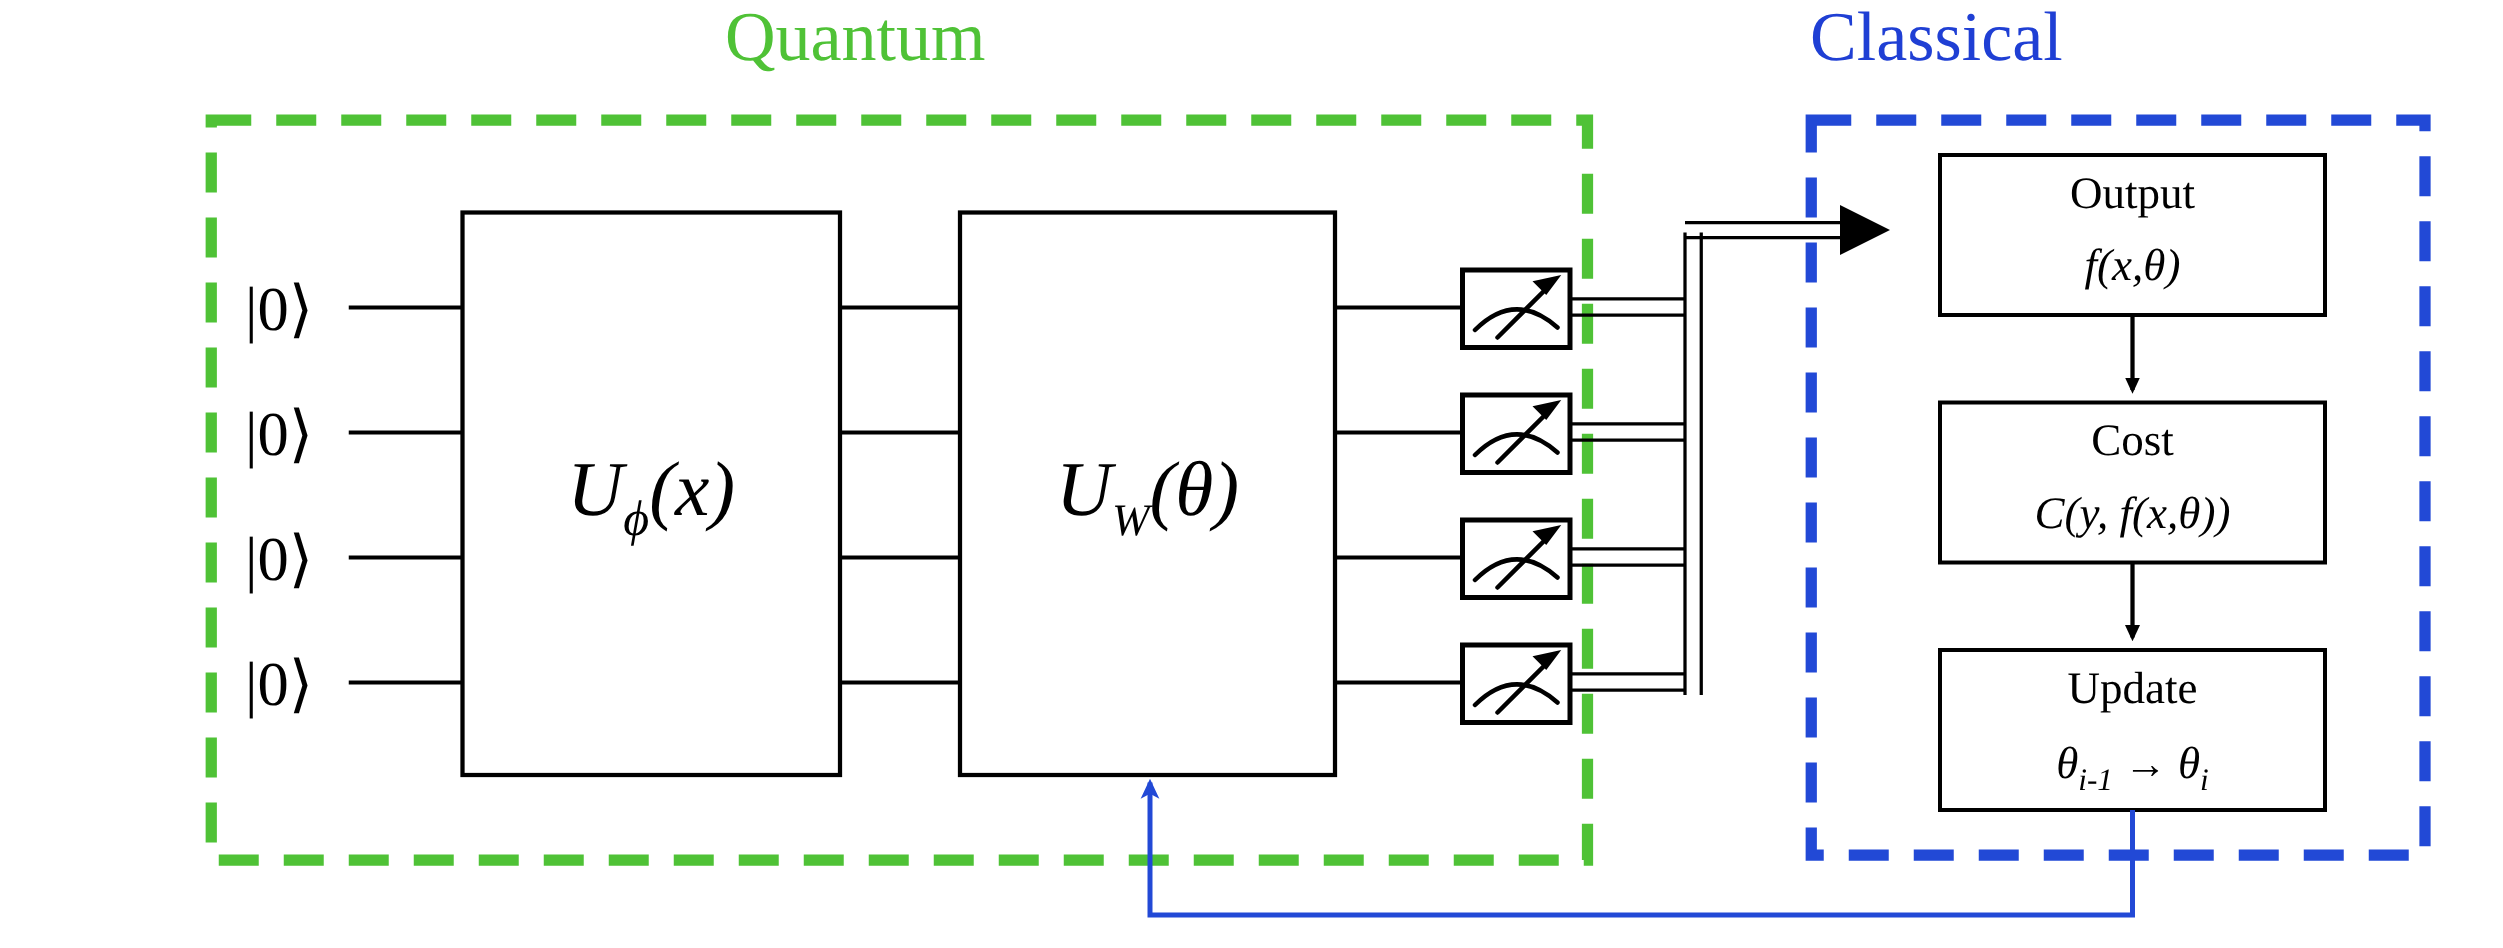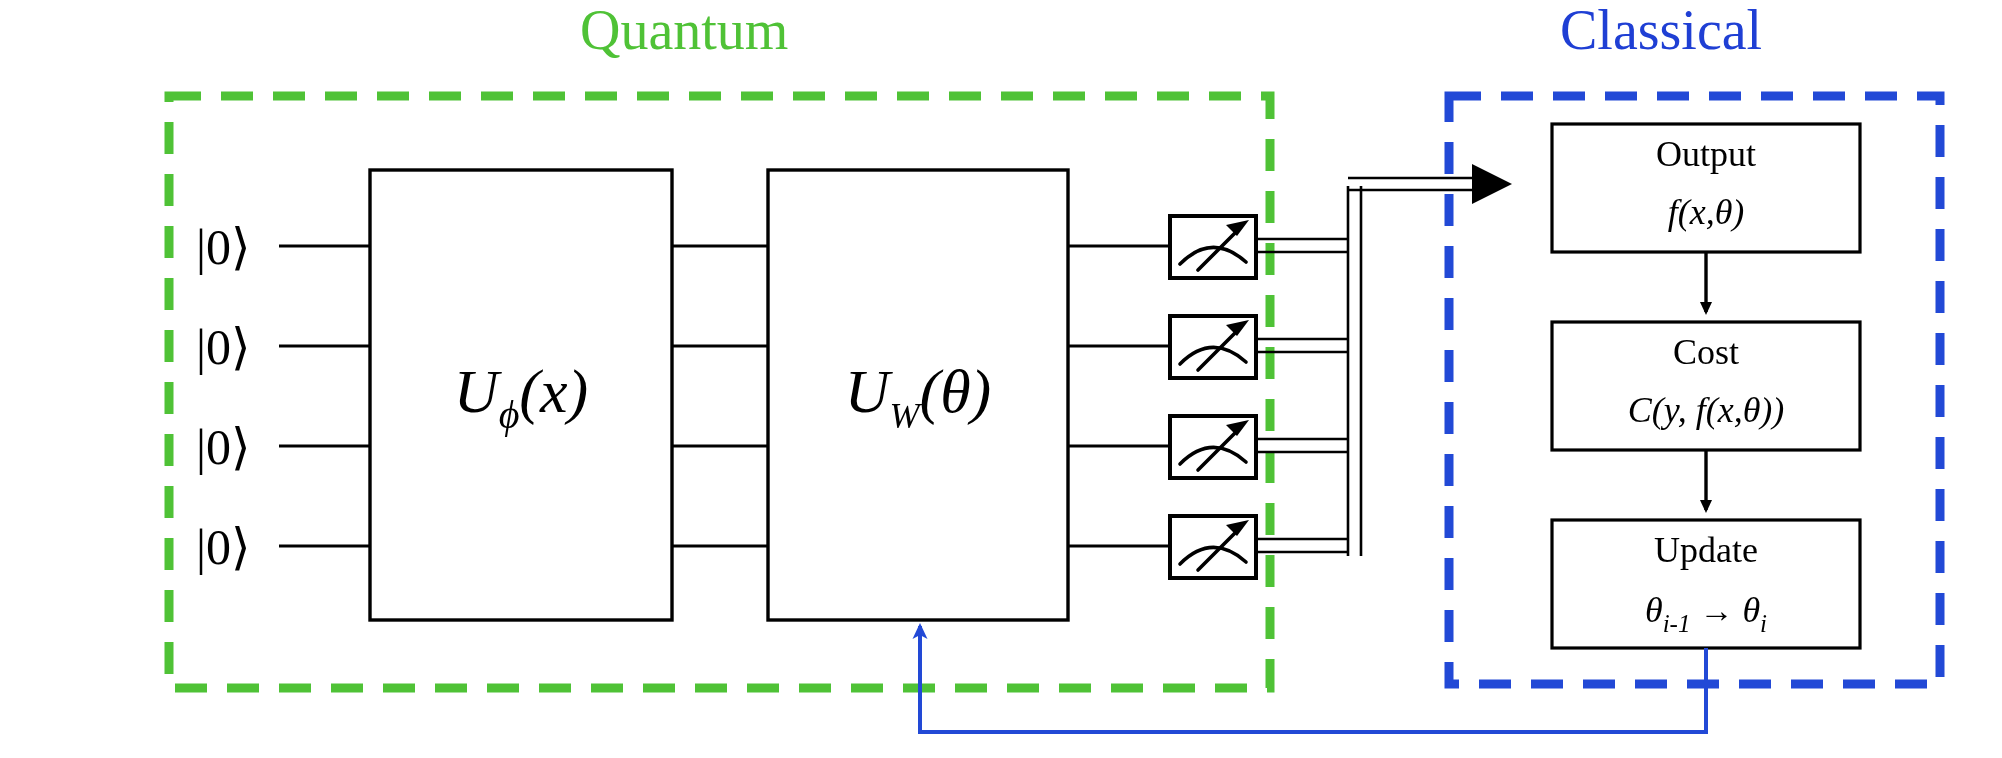--- a/index.html
+++ b/index.html
@@ -3,21 +3,21 @@
 <meta charset="utf-8">
 <style>
   html,body{margin:0;padding:0;background:#ffffff;}
   body{width:2002px;height:758px;overflow:hidden;
        font-family:"Liberation Serif","DejaVu Serif",serif;}
   #stage{position:relative;width:1924px;height:758px;background:#fff;}
   svg{display:block;}
   .region-label{position:absolute;font-family:"Liberation Serif","DejaVu Serif",serif;
        font-size:56px;line-height:1;white-space:nowrap;}
   #quantum-label{left:580px;top:2px;color:#4fc236;}
-  #classical-label{left:1560px;top:2px;color:#1f3fd4;}
+  #classical-label{left:1448px;top:2px;color:#1f3fd4;}
   .boxtext{font-family:"Liberation Serif","DejaVu Serif",serif;fill:#000;}
 </style>
 </head>
 <body>
 
 <div id="stage">
 
   <div class="region-label" id="quantum-label">Quantum</div>
 
   <div class="region-label" id="classical-label">Classical</div>

